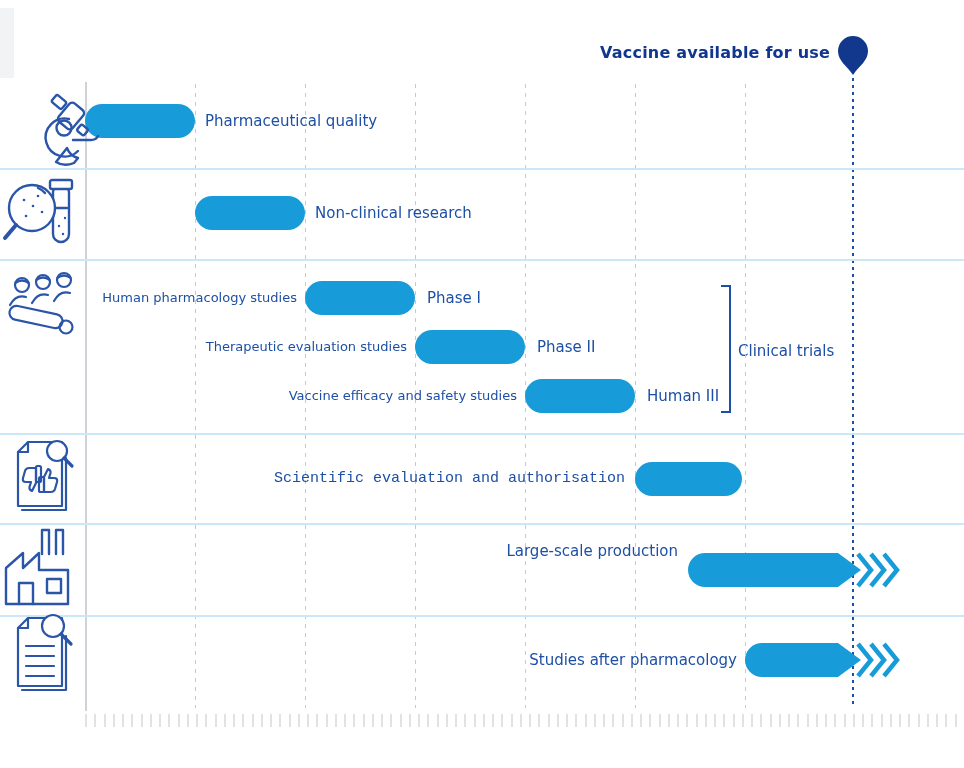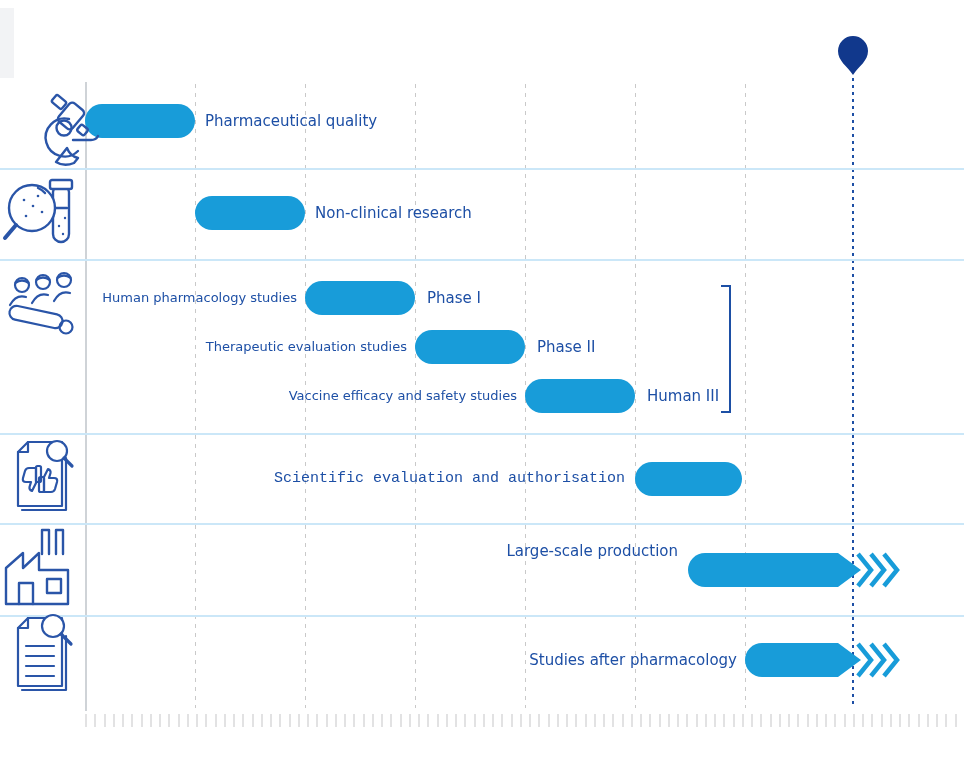--- a/index.html
+++ b/index.html
@@ -36,29 +36,31 @@
   .icon svg{ overflow:visible; display:block; }
   .ruler-tick{ position:absolute; width:2px; background:var(--tick); }
 </style>
 </head>
 <body>
 
 <div class="stage" style="--bar: #189CD9; --text: #1D4FA5; --headnavy: #11368F; --pin: #11388C; --icon: #2A55A8; --sep: #CBE7F8; --grid: #C9C9C9; --axis: #CFD3D7; --tick: #E2E2E3; --navyline: #1D4FA5; --strip: #F2F3F5;">
 
   <div class="edge-strip"></div>
 
+  <span class="header-label">Vaccine available for use</span>
 
   <svg class="pin-icon" width="32" height="42" viewBox="0 0 32 42">
     <path fill="currentColor" d="M16 40 C10 31 1 26 1 16 A15 15 0 1 1 31 16 C31 26 22 31 16 40 Z"></path>
   </svg>
 
   <div class="axis-line"></div>
   <div class="marker-line"></div>
 
   <div class="bracket" style="left: 721px; top: 285px; width: 10px; height: 128px;"></div>
+  <div class="bar-label" style="position: absolute; left: 738px; top: 334px;">Clinical trials</div>
 
   <div>
       <div class="gridline" style="left: 195px;"></div>
       <div class="gridline" style="left: 305px;"></div>
       <div class="gridline" style="left: 415px;"></div>
       <div class="gridline" style="left: 525px;"></div>
       <div class="gridline" style="left: 635px;"></div>
       <div class="gridline" style="left: 745px;"></div>
       <div class="separator" style="top: 168px;"></div>
       <div class="separator" style="top: 259px;"></div>

